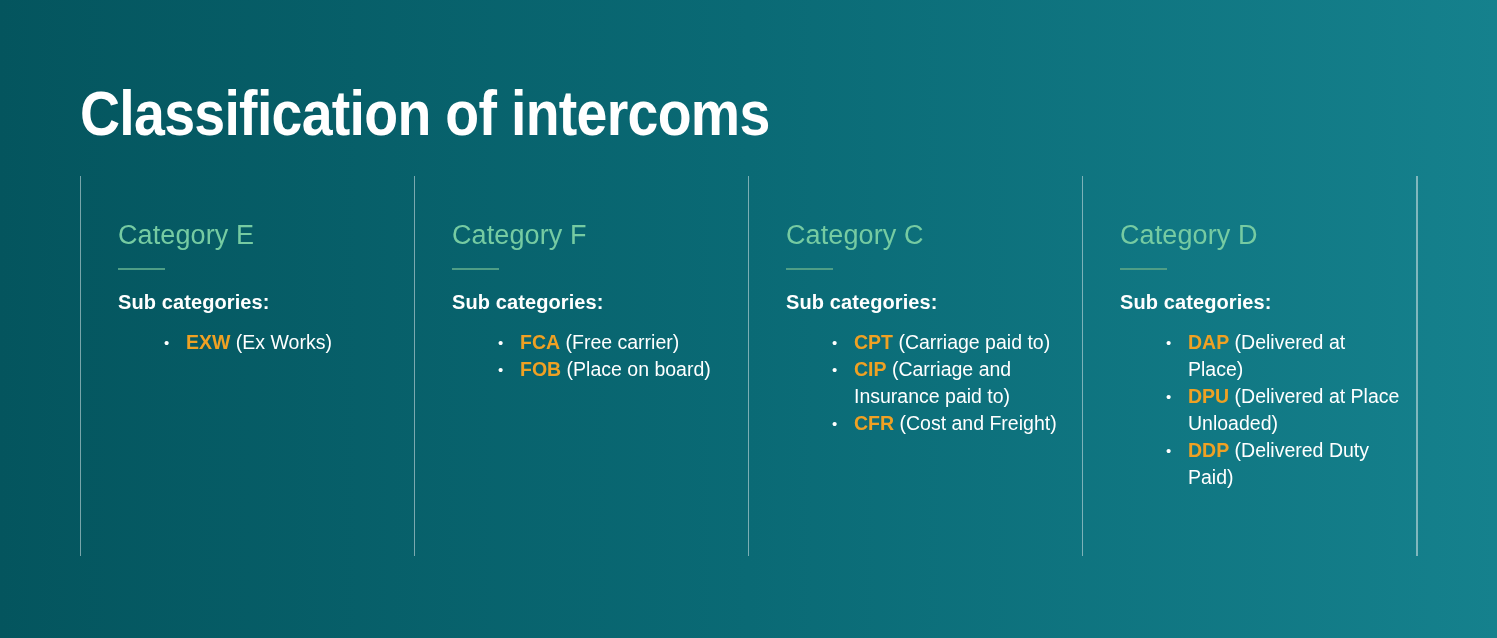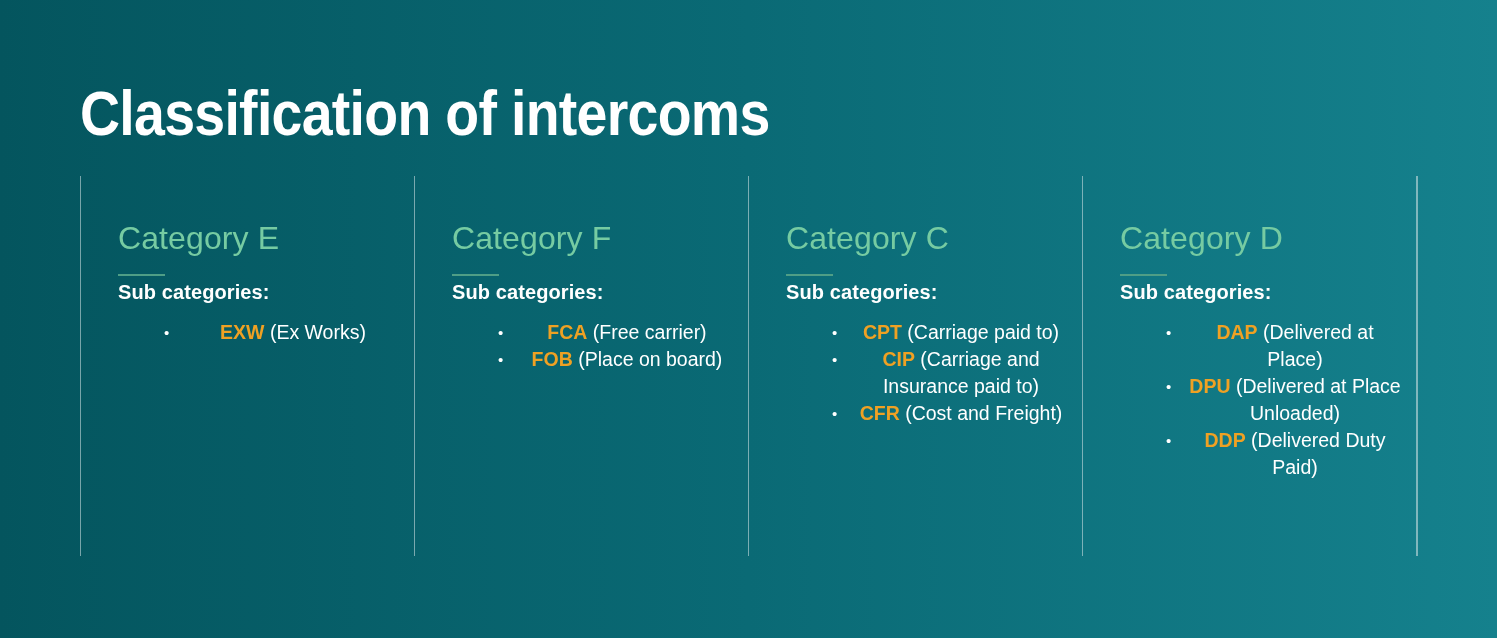--- a/index.html
+++ b/index.html
@@ -55,49 +55,48 @@
     position:absolute;
     left:1416px;
     top:176px;
     width:1.5px;
     height:380px;
     background:rgba(216,230,232,0.55);
   }
 
   
   .cat-heading {
-    font-size:32px;
+    font-size:27px;
     font-weight:normal;
     color:#76cba2;
     line-height:1.15;
     margin-top:44px;
     letter-spacing:0.1px;
   }
 
   .cat-rule {
     width:47px;
     height:2px;
     background:#4f9e86;
     margin-top:17px;
   }
 
   .sub-label {
     font-size:20px;
     font-weight:bold;
     color:#ffffff;
-    margin-top:5px;
+    margin-top:21px;
     letter-spacing:0.1px;
   }
 
   
   .sub-list {
     margin-top:15px;
     padding-left:46px;
     list-style:none;
-    text-align:center;
   }
 
   .sub-item {
     position:relative;
     font-size:19.5px;
     line-height:27px;
     color:#ffffff;
     margin-bottom:0px;
     padding-left:22px;
   }

